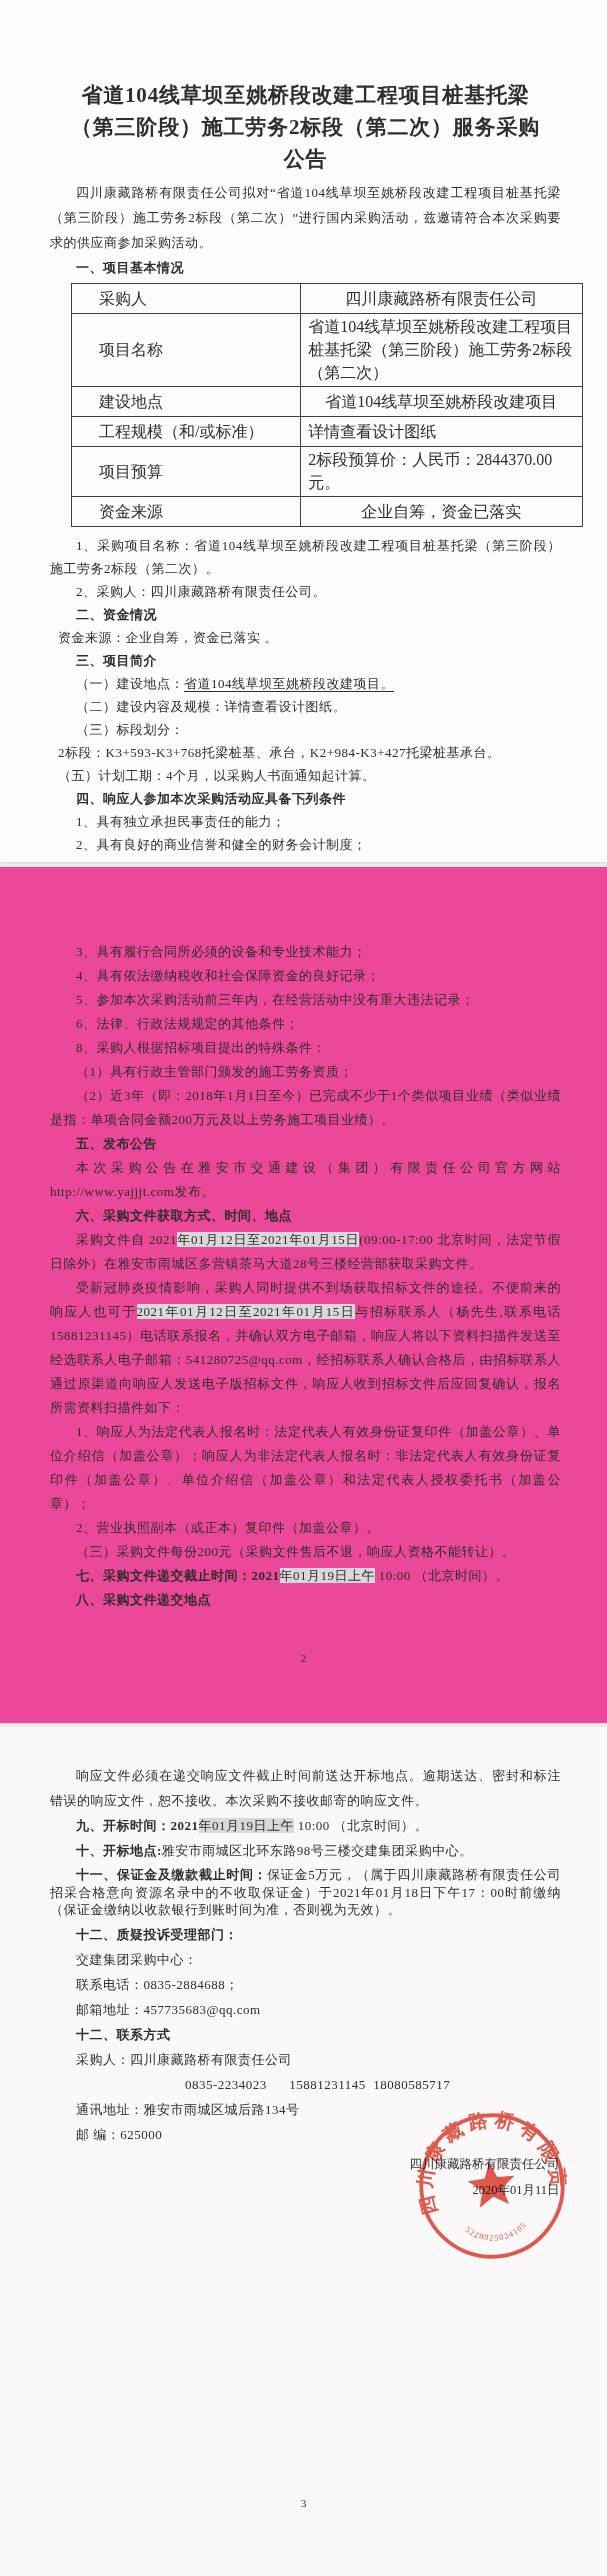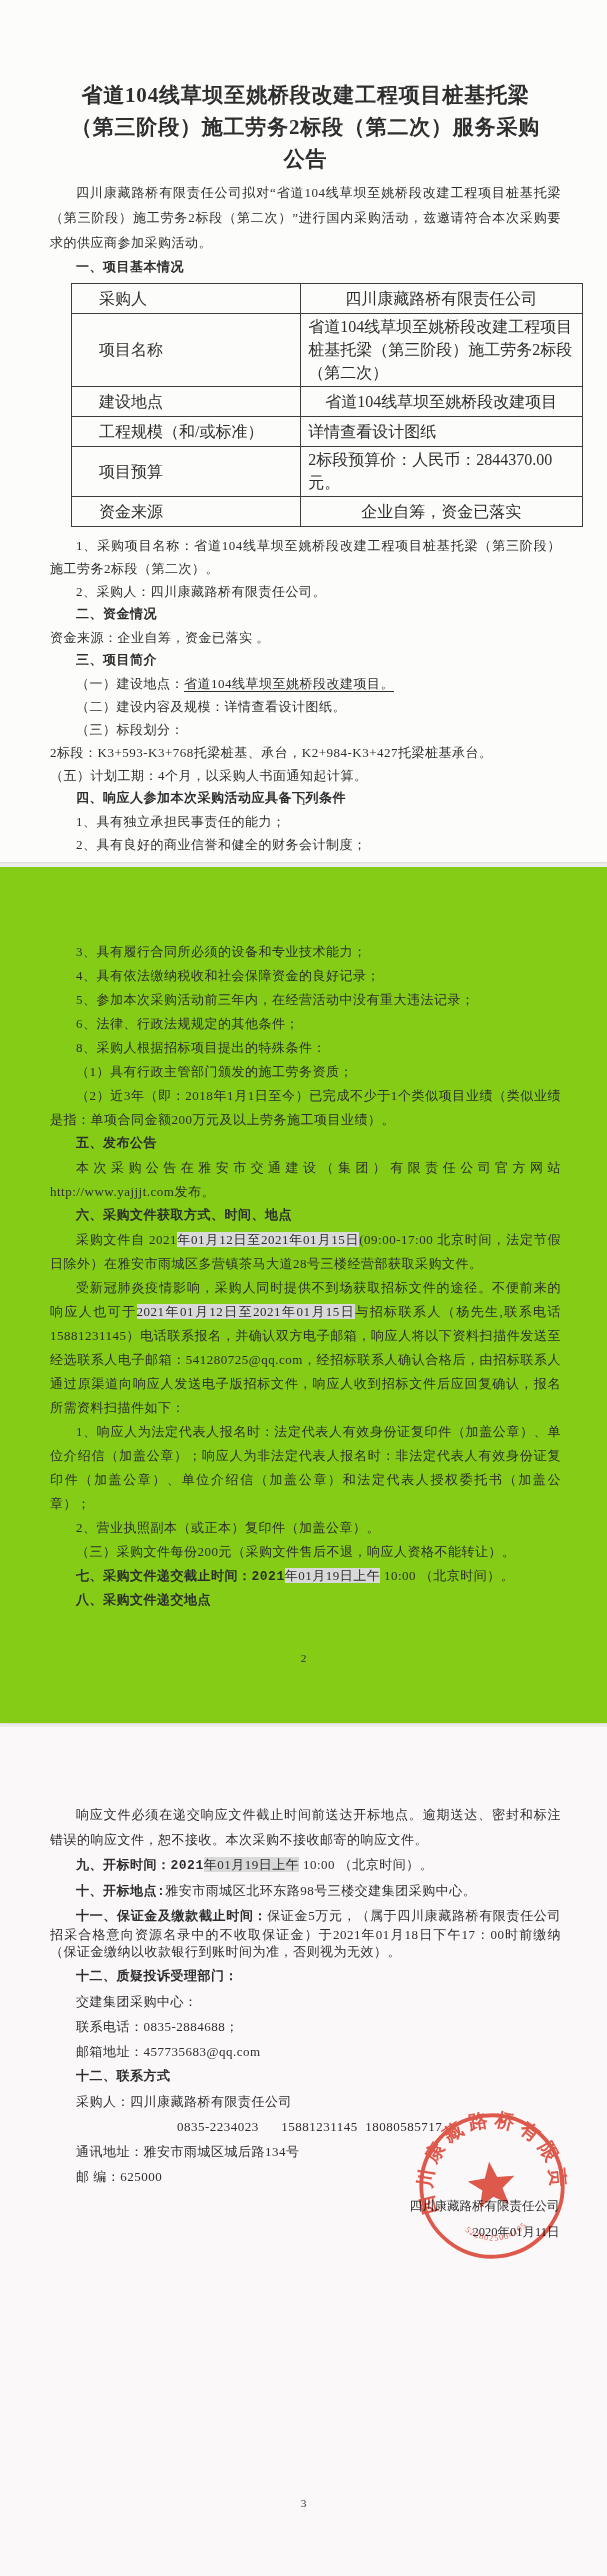--- a/index.html
+++ b/index.html
@@ -9,43 +9,43 @@
     font-family:"Liberation Serif","DejaVu Serif",serif;
     color:#2e2e2e;
   }
   .page{
     position:relative;
     width:607px;
     box-sizing:border-box;
     box-shadow:0 0.8px 2.3px rgba(0,0,0,.14);
   }
   .page1{height:862px;background:#fcfcfb;margin-bottom:4.6px;padding:79px 46px 0 50px;}
-  .page2{height:856px;background:#84cc16;margin-bottom:4.6px;padding:73px 46px 0 50px;}
-  .page3{height:849px;background:#fbf8fa;padding:75px 46px 0 50px;}
+  .page2{height:856px;background:#ec4899;margin-bottom:4.6px;padding:73px 46px 0 50px;}
+  .page3{height:849px;background:#fbf8fa;padding:36px 46px 0 50px;}
   .title{
     text-align:center;
     font-weight:bold;
     font-size:21px;
     line-height:32px;
     letter-spacing:0.8px;
     margin-bottom:4.6px;
   }
   .p{
     margin:0;
     font-size:13px;
     letter-spacing:0.5px;
     line-height:25px;
     text-align:justify;
     text-indent:2em;
   }
   .page2 .p{line-height:24px;}
-  .noind{text-indent:0;}
+  .noind{text-indent:0;margin-left:8px;}
   .tight{line-height:23px;}
   .vtight{line-height:17.5px;margin:3px 0;}
-  .b{font-weight:bold;font-family:Liberation Mono, monospace;}
+  .b{font-weight:bold;}
   .hl{background:#d9d9d9;}
   .u{text-decoration:underline;text-underline-offset:3px;}
   .doc-table{
     border-collapse:collapse;
     margin:3px 0 7.6px 21px;
     width:460px;
     table-layout:fixed;
     font-size:16px;
   }
   .doc-table td{

